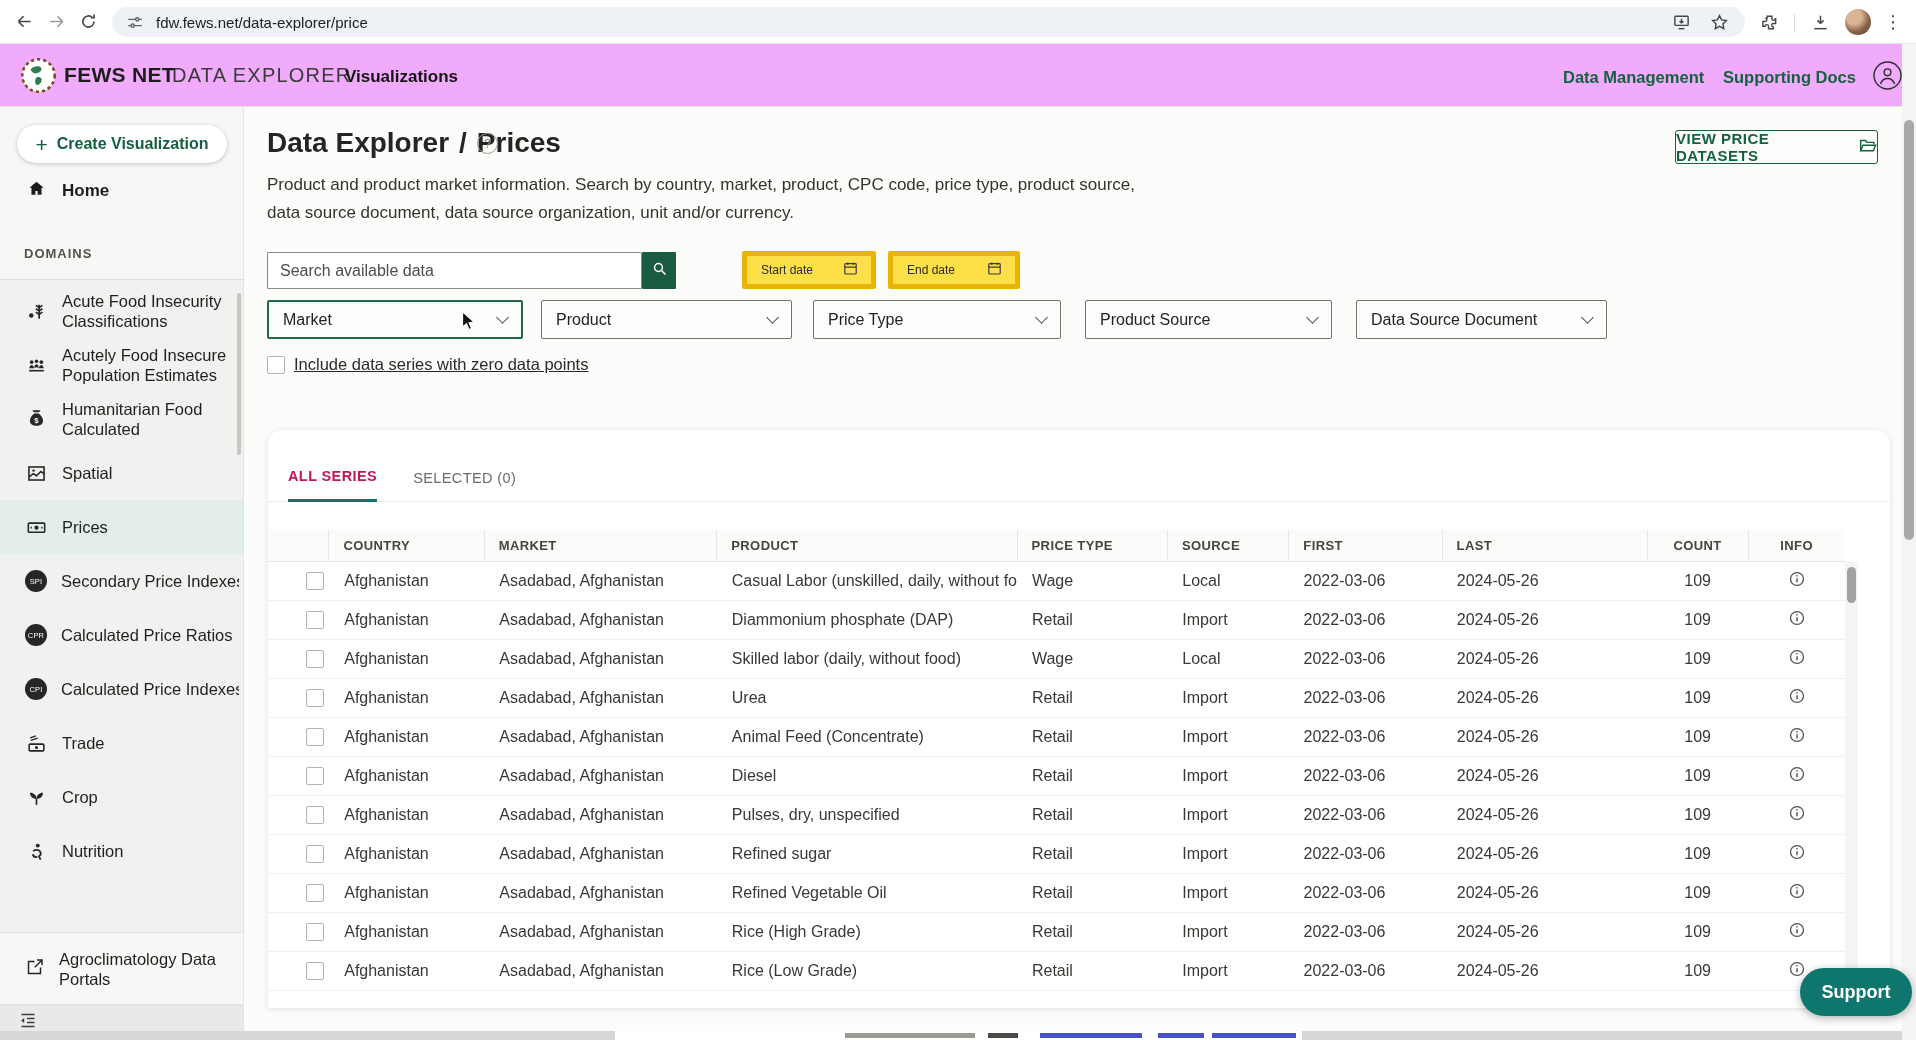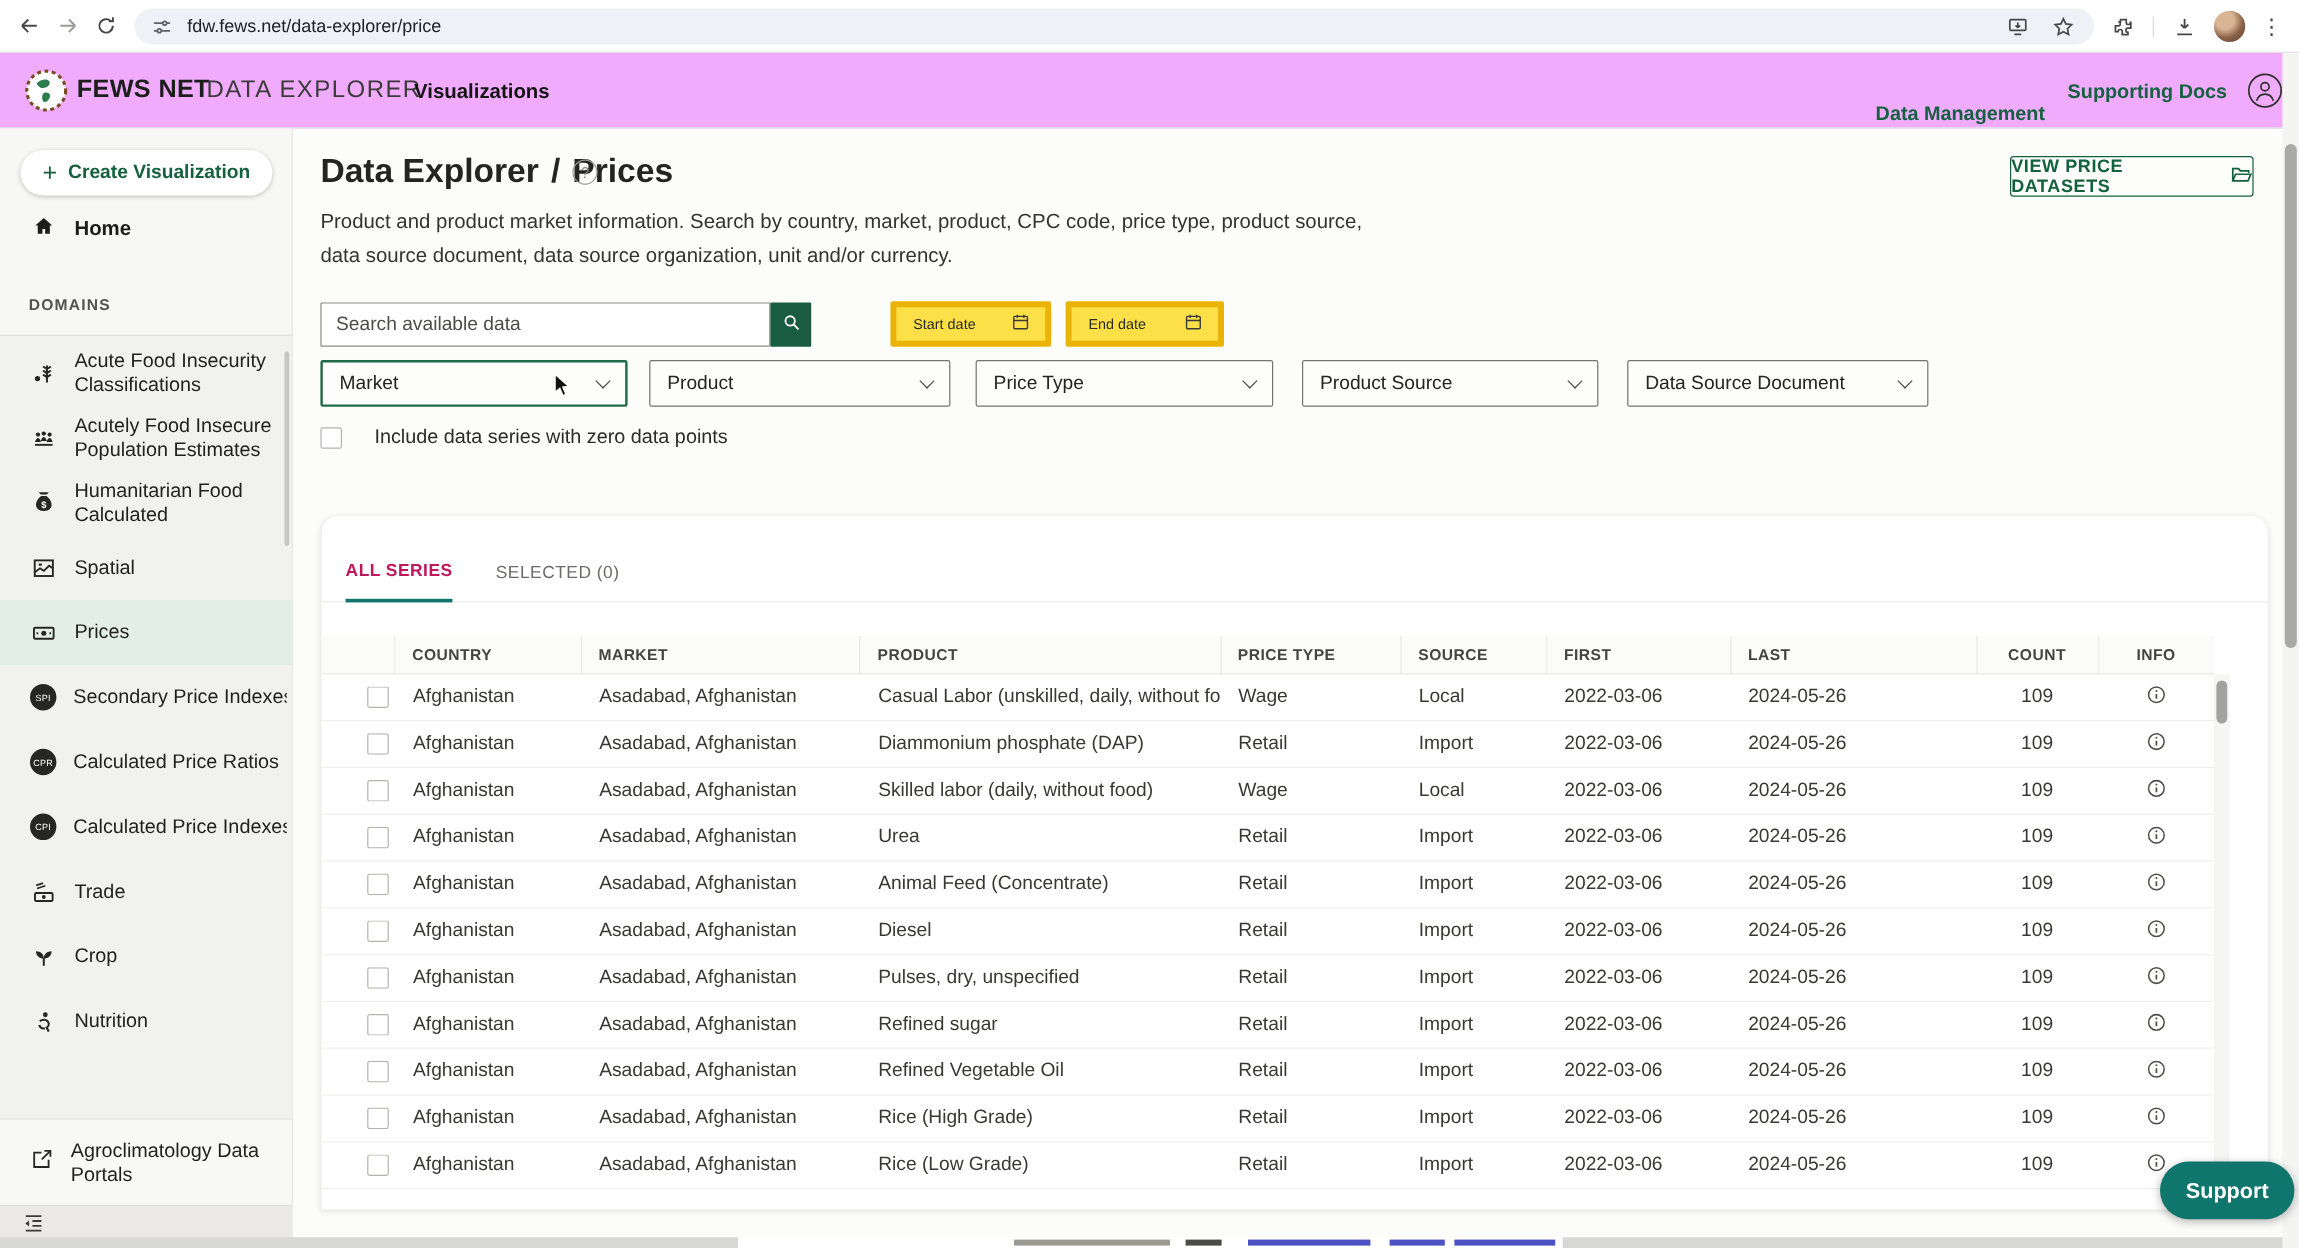--- a/index.html
+++ b/index.html
@@ -85,21 +85,21 @@
   .search-btn svg{width:17px;height:17px;}
   .date-box{position:absolute;top:144px;height:38px;border:5px solid #eab308;border-radius:2px;background:#fde047;
       display:flex;align-items:center;justify-content:space-between;padding:0 12px 0 14px;font-size:12px;color:#2b2b29;}
   .date-box svg{width:17px;height:17px;color:#3a3a38;}
   .filters-row{position:absolute;left:0;top:193px;width:100%;height:39px;}
   .dd{position:absolute;top:0;height:39px;border:1px solid #73736d;border-radius:2px;background:#fdfdfb;
       display:flex;align-items:center;justify-content:space-between;padding:0 14px;font-size:16px;color:#232321;}
   .dd.focused{border:2px solid #1f6b47;}
   .chev{width:9px;height:9px;border-right:1.6px solid #4a4a46;border-bottom:1.6px solid #4a4a46;
       transform:rotate(45deg);margin-top:-5px;}
-  .zero-row{position:absolute;left:23px;top:248px;display:flex;align-items:center;gap:27px;}
+  .zero-row{position:absolute;left:23px;top:248px;display:flex;align-items:center;gap:9px;text-decoration:underline;}
   .cbx{width:18px;height:18px;border:1.5px solid #b3b3af;border-radius:2px;background:#fff;flex:none;}
   .zero-label{font-size:16.5px;color:#2b2b29;}
   .cursor-pointer{position:absolute;left:214px;top:203px;width:22px;height:22px;z-index:40;}
 
   
   .card{position:absolute;left:24px;top:323px;width:1622px;height:578px;background:#fff;border-radius:14px 14px 0 0;
       box-shadow:0 1px 6px rgba(0,0,0,.12);}
   .tabs{height:72px;border-bottom:1px solid #ececea;display:flex;align-items:flex-end;padding:0 20px;gap:36px;}
   .tab{font-size:14.5px;letter-spacing:.4px;padding-bottom:15px;}
   .tab.active{color:#be185d;font-weight:700;border-bottom:3px solid #0f766e;margin-bottom:-1px;}
@@ -206,21 +206,21 @@
     <div class="logo">
       <svg viewBox="0 0 37 37">
           <circle cx="18.5" cy="18.5" r="16.2" fill="#fff" stroke="#7c4a22" stroke-width="2.6" stroke-dasharray="3.2 3"></circle>
           <path d="M10.5 12.5c3-3.2 8.2-4.2 10.3-2.1 1.6 1.6 0 4.1-2 5.2-3.1 1.6-6.2 1-8.3-3.1z" fill="#2e7d4f"></path>
           <path d="M16.5 20.5c2.1-1 5.2 0 5.2 2.1 0 3.1-3.1 6.2-5.2 5.2-1.5-.8-2.1-5.2 0-7.3z" fill="#2e7d4f"></path>
         </svg>
     </div>
     <div class="brand">FEWS NET</div>
     <div class="product">DATA EXPLORER</div>
     <div class="nav-viz">Visualizations</div>
-    <div class="hdr-link" style="left:1563px;margin-top:18px;">Data Management</div>
+    <div class="hdr-link" style="left:1563px;">Data Management</div>
     <div class="hdr-link" style="left:1723px;">Supporting Docs</div>
     <div class="hdr-avatar"><svg viewBox="0 0 31 31" fill="none" stroke="currentColor" stroke-width="1.4">
           <circle cx="15.5" cy="15.5" r="13.5"></circle>
           <circle cx="15.5" cy="12.3" r="3.4"></circle>
           <path d="M8.5 24c1.2-3.7 3.9-5.5 7-5.5s5.8 1.8 7 5.5"></path>
         </svg></div>
   </div>
 
   <div class="sidebar">
     <div class="create-btn">

